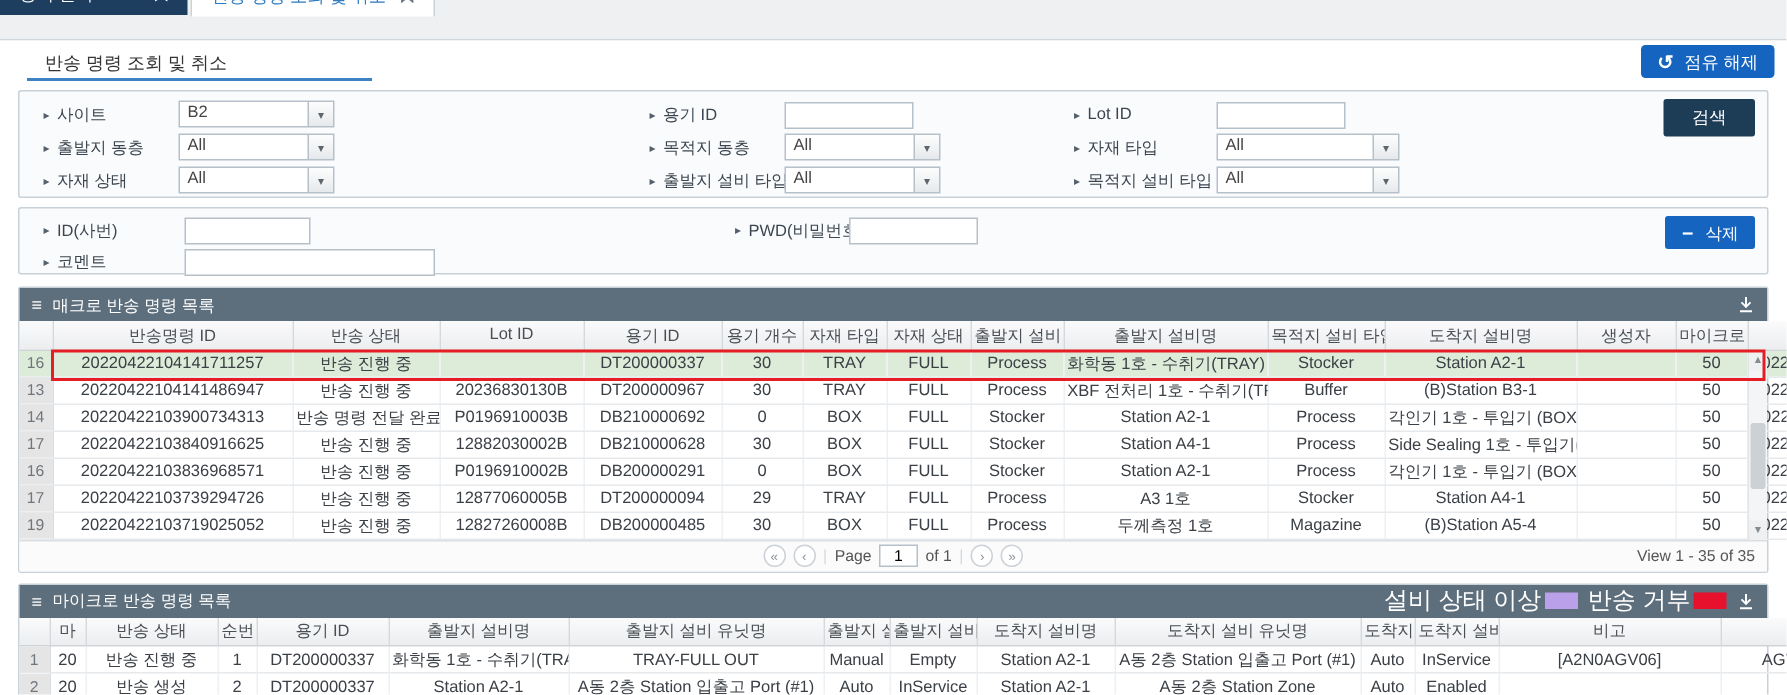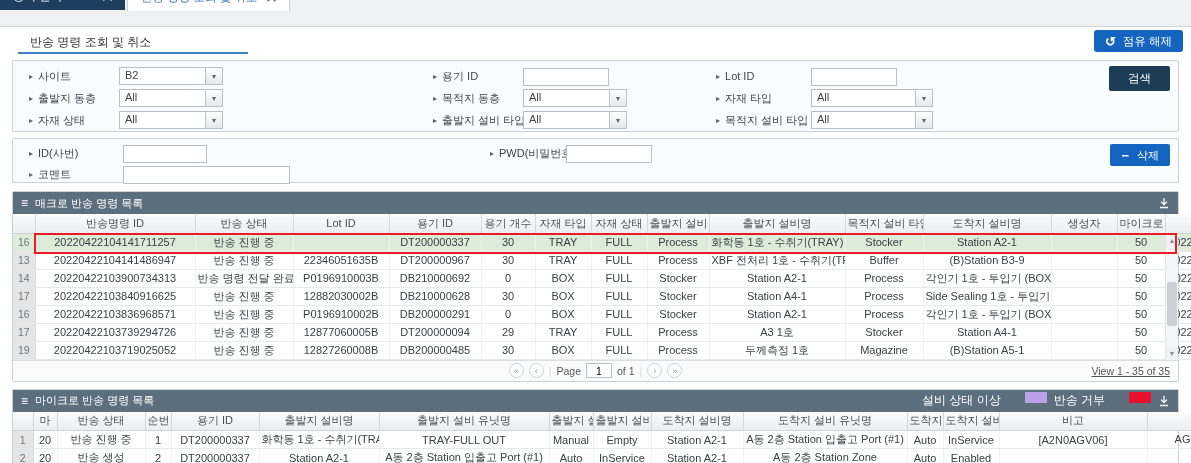--- a/index.html
+++ b/index.html
@@ -46,21 +46,21 @@
     color:#fff; border:none; border-radius:2px; font-size:11.5px; cursor:pointer; }
   .btn-delete { position:absolute; top:5px; right:8px; height:22px; background:#1565c0; color:#fff;
     border:none; border-radius:2px; font-size:11px; padding:0 11px; display:flex; align-items:center; gap:8px; cursor:pointer; }
   .btn-delete .micon { font-weight:bold; font-size:13px; }
   
   .grid-panel { margin-bottom:7px; background:#fff; }
   .grid-titlebar { height:22px; background:#5d6e7c; color:#fff; display:flex; align-items:center;
     padding:0 8px; gap:7px; font-size:11px; }
   .menu-ic { font-size:12px; }
   .gt-spacer { flex:1; }
-  .legend { display:flex; align-items:flex-start; gap:24px; font-size:12px; }
+  .legend { display:flex; align-items:center; gap:2px; font-size:16px; }
   .swatch { width:22px; height:11px; display:inline-block; }
   .dl { display:flex; align-items:center; cursor:pointer; }
   table { width:100%; border-collapse:collapse; table-layout:fixed; font-size:11px; }
   th { height:19px; background:linear-gradient(#fbfbfc,#ebedef); border-right:1px solid #d5d9dd;
     border-bottom:1px solid #cfd4d8; font-weight:normal; color:#4a4f55; overflow:hidden; white-space:nowrap; padding:0 2px; }
   td { height:18px; border-bottom:1px solid #e7eaec; border-right:1px solid #eef0f2; text-align:center;
     color:#3b4046; overflow:hidden; white-space:nowrap; padding:0 2px; }
   td.rownum { background:#e5e5e5; color:#70767c; border-right:1px solid #d8dbde; font-size:10.5px; }
   tr.selected td { background:#dcecd8; }
   .grid-main { position:relative; }
@@ -70,21 +70,21 @@
     color:#868c92; background:#eef0f1; cursor:pointer; }
   .vs-down { position:absolute; bottom:0; left:0; right:0; }
   .vs-thumb { position:absolute; top:48px; left:1px; width:10px; height:44px; background:#ccd1d5; border-radius:2px; cursor:pointer; }
   .annotation { position:absolute; left:21px; right:1px; top:19px; height:21px; border:2px solid #e51e26; pointer-events:none; z-index:5; }
   .pager { height:21px; border-top:1px solid #dcdfe2; background:#fbfbfc; display:flex; align-items:center;
     justify-content:center; gap:5px; font-size:10.5px; color:#555; position:relative; }
   .pg-btn { width:15px; height:15px; border:1px solid #ccd2d7; border-radius:50%; background:#fff;
     color:#8b939a; font-size:9px; display:flex; align-items:center; justify-content:center; cursor:pointer; }
   .pg-sep { color:#d5d9dc; }
   .pg-input { width:26px; height:15px; border:1px solid #b6c0c9; text-align:center; font-size:10.5px; }
-  .pg-view { position:absolute; right:8px; color:#555;text-decoration:underline; }
+  .pg-view { position:absolute; right:8px; color:#555; }
 </style>
 </head>
 <body>
 
 <div class="tabbar">
   <div class="tab tab-dark">
     <span>용기 관리</span>
     <span class="bm"><svg width="9" height="11" viewBox="0 0 9 11">
           <path d="M1 1h7v9L4.5 7.2 1 10z" fill="none" stroke="#ffffff" stroke-width="1.2"></path>
         </svg></span>
@@ -288,29 +288,29 @@
                 <td>Stocker</td>
                 <td>Station A2-1</td>
                 <td></td>
                 <td>50</td>
                 <td>2022-04-22 10:41:42.680</td>
             </tr>
             <tr>
               <td class="rownum">13</td>
               <td>20220422104141486947</td>
                 <td>반송 진행 중</td>
-                <td>22346051635B</td>
+                <td>20236830130B</td>
                 <td>DT200000967</td>
                 <td>30</td>
                 <td>TRAY</td>
                 <td>FULL</td>
                 <td>Process</td>
                 <td>XBF 전처리 1호 - 수취기(TR</td>
                 <td>Buffer</td>
-                <td>(B)Station B3-9</td>
+                <td>(B)Station B3-1</td>
                 <td></td>
                 <td>50</td>
                 <td>2022-04-22 10:41:41.800</td>
             </tr>
             <tr>
               <td class="rownum">14</td>
               <td>20220422103900734313</td>
                 <td>반송 명령 전달 완료</td>
                 <td>P0196910003B</td>
                 <td>DB210000692</td>
@@ -381,21 +381,21 @@
               <td>20220422103719025052</td>
                 <td>반송 진행 중</td>
                 <td>12827260008B</td>
                 <td>DB200000485</td>
                 <td>30</td>
                 <td>BOX</td>
                 <td>FULL</td>
                 <td>Process</td>
                 <td>두께측정 1호</td>
                 <td>Magazine</td>
-                <td>(B)Station A5-1</td>
+                <td>(B)Station A5-4</td>
                 <td></td>
                 <td>50</td>
                 <td>2022-04-22 10:37:19.477</td>
             </tr>
           </tbody>
         </table>
       </div>
       <div class="vscroll">
         <div class="vs-btn">▲</div>
         <div class="vs-thumb"></div>

